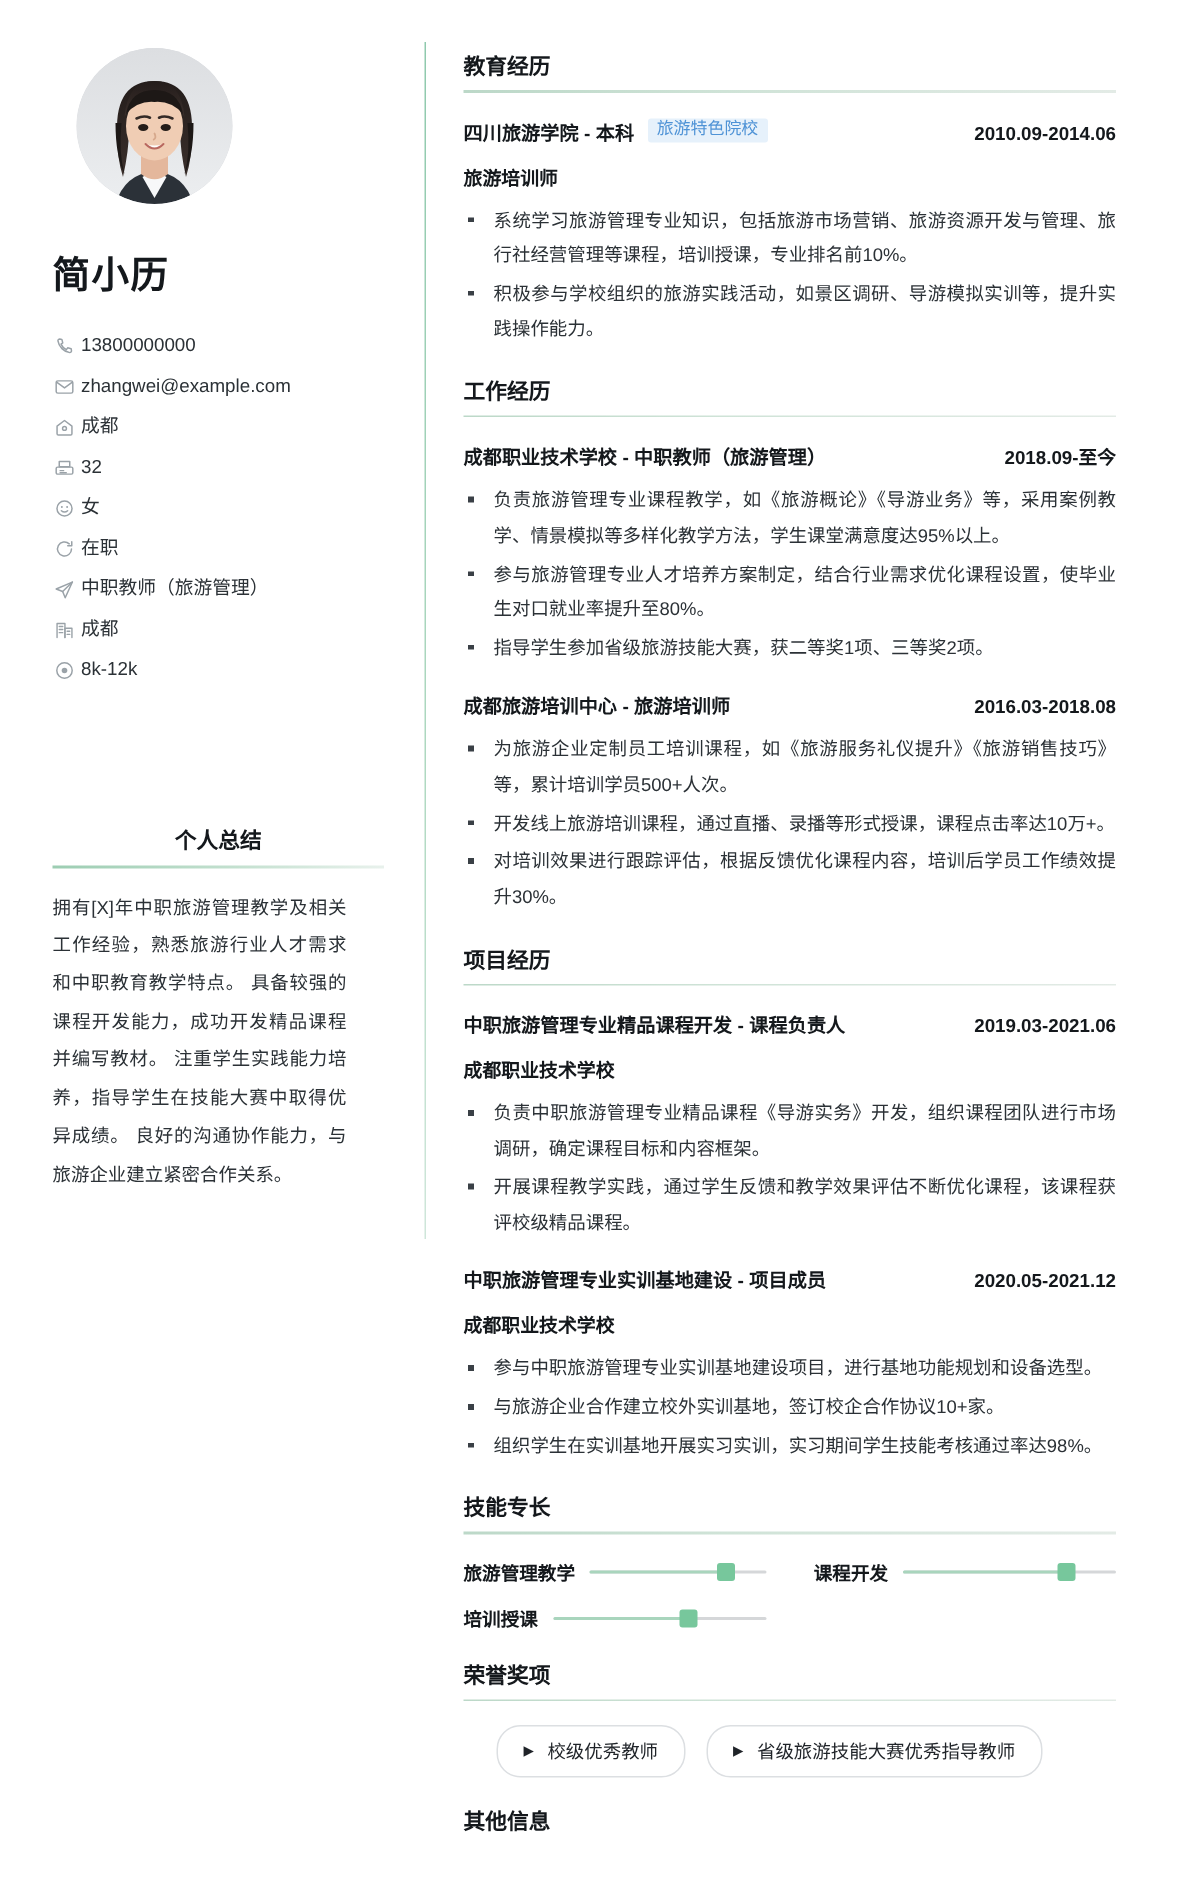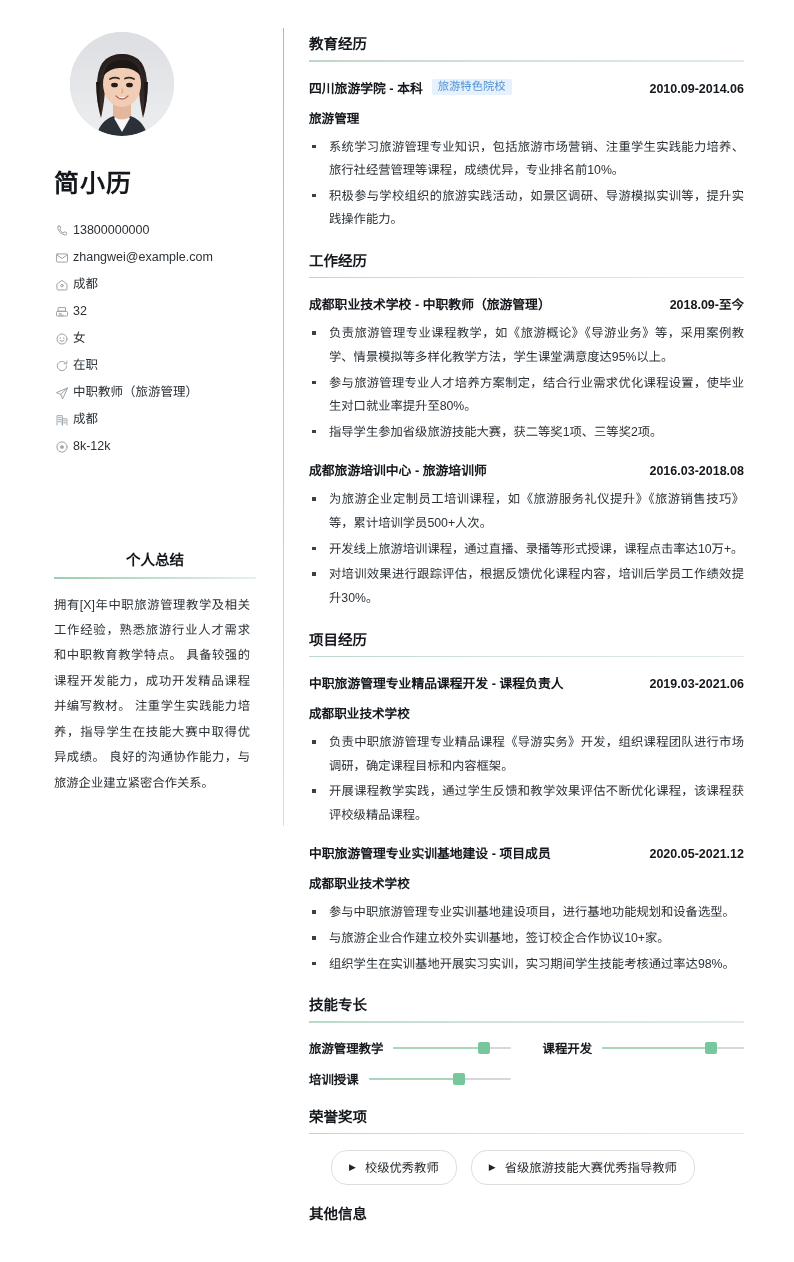--- a/index.html
+++ b/index.html
@@ -19,21 +19,21 @@
     min-height: 1262px;
     display: flex;
     align-items: flex-start;
     background: #fff;
   }
 
   
   .sidebar {
     width: 284px;
     flex: 0 0 284px;
-    padding: 28px 28px 30px 52px;
+    padding: 28px 28px 30px 33px;
     position: relative;
   }
   .sidebar::after {
     content: "";
     position: absolute;
     top: 28px;
     bottom: 0;
     right: 0;
     width: 1.5px;
     background: linear-gradient(to bottom, #8fc9ad 0%, #aed8c0 60%, #cfe6da 100%);
@@ -426,23 +426,23 @@
       <div class="sec-rule"></div>
 
       <div class="entry">
         <div class="entry-head">
           <div class="entry-title">
             <span>四川旅游学院 - 本科</span>
             <span class="tag">旅游特色院校</span>
           </div>
           <div class="entry-date">2010.09-2014.06</div>
         </div>
-        <div class="entry-sub">旅游管理</div>
+        <div class="entry-sub">旅游培训师</div>
         <ul class="bullets">
-          <li>系统学习旅游管理专业知识，包括旅游市场营销、注重学生实践能力培养、旅行社经营管理等课程，成绩优异，专业排名前10%。</li>
+          <li>系统学习旅游管理专业知识，包括旅游市场营销、旅游资源开发与管理、旅行社经营管理等课程，培训授课，专业排名前10%。</li>
           <li>积极参与学校组织的旅游实践活动，如景区调研、导游模拟实训等，提升实践操作能力。</li>
         </ul>
       </div>
     </section>
 
     <section class="section">
       <h2 class="sec-heading">工作经历</h2>
       <div class="sec-rule"></div>
 
       <div class="entry">

